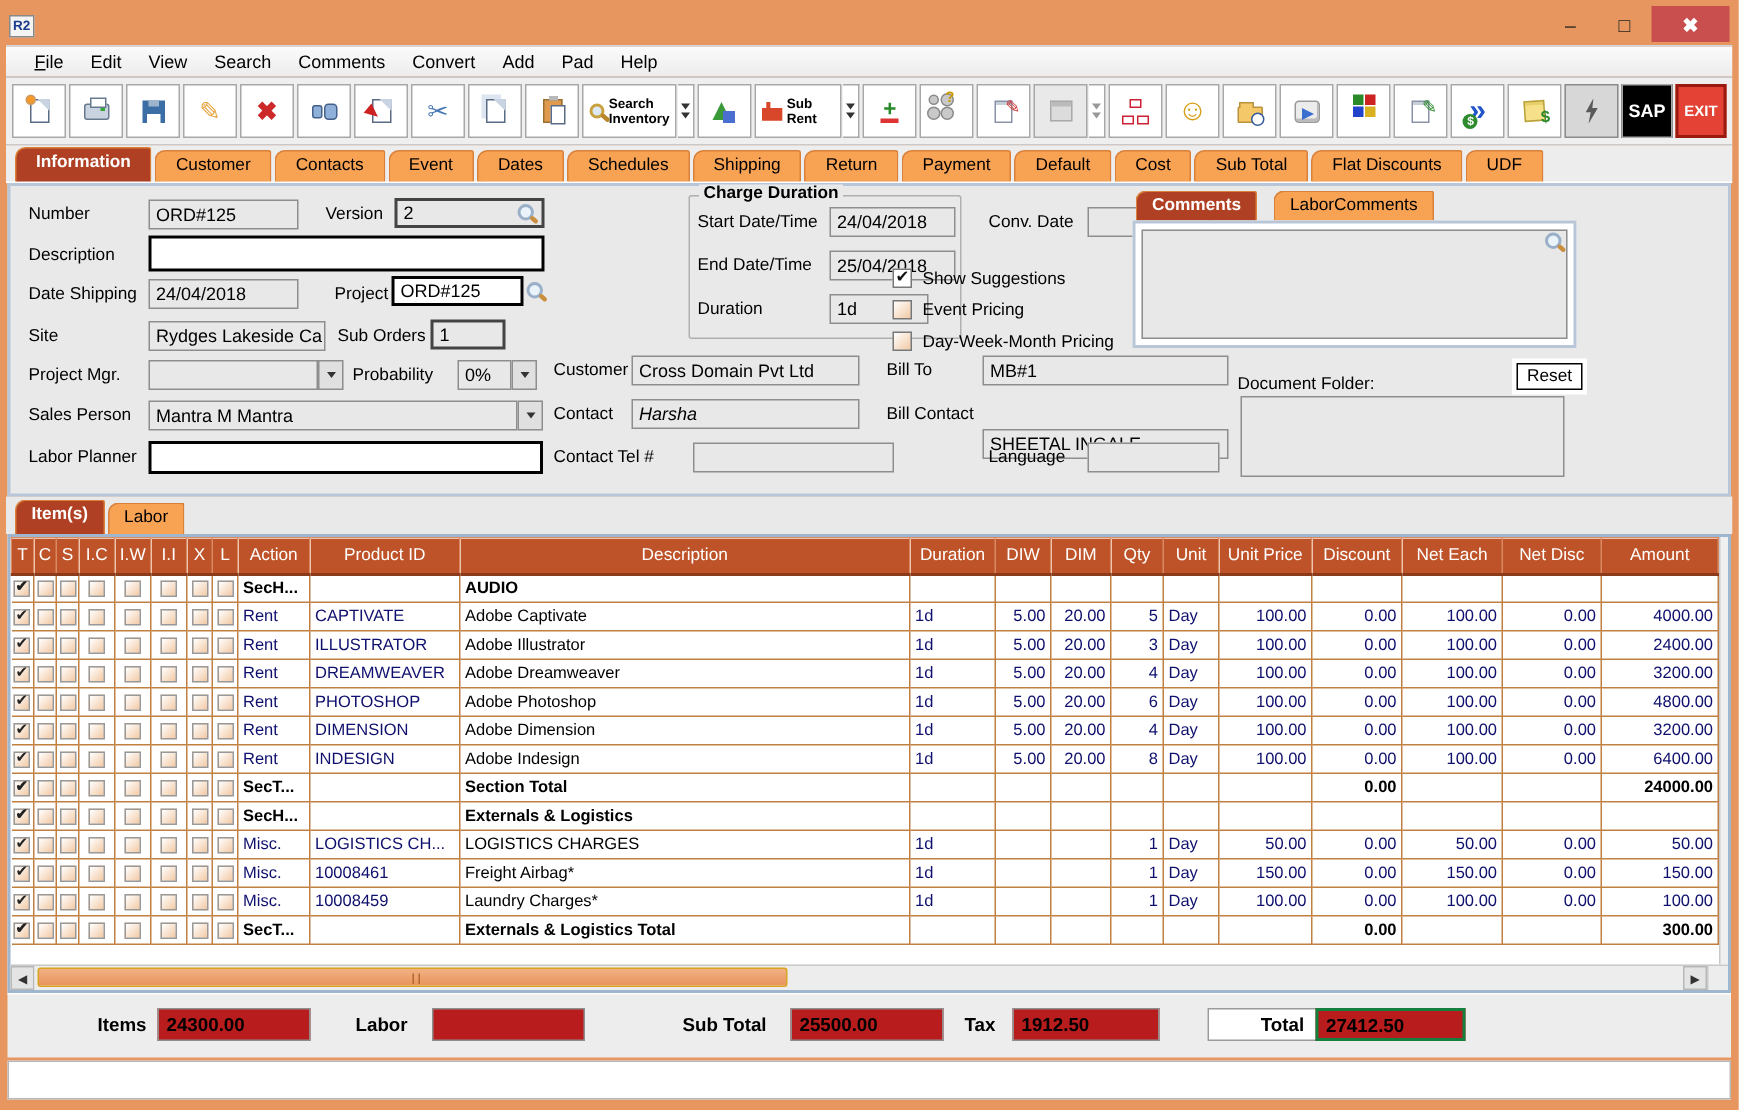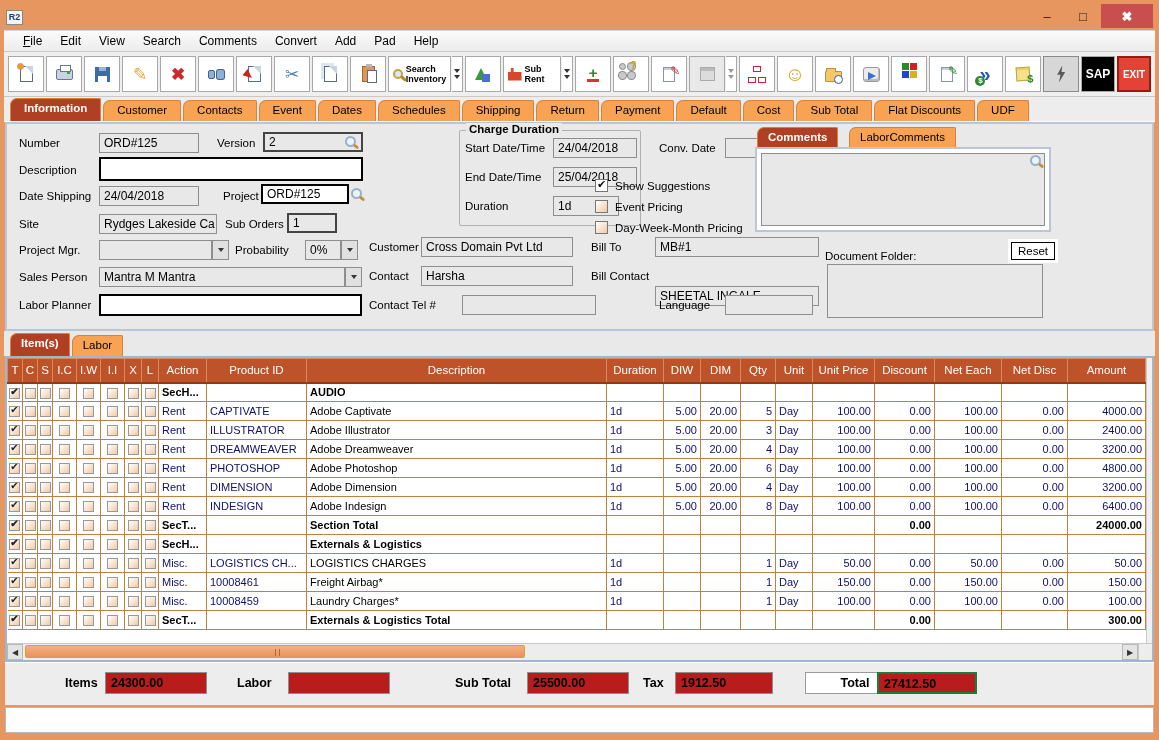--- a/index.html
+++ b/index.html
@@ -350,21 +350,21 @@
         <span class="cbx" style="left: 588px; top: 97px; position: absolute;"></span>
         <span class="lbl" style="left: 608px; top: 98px;">Day-Week-Month Pricing</span>
       </div>
 
     <span class="lbl" style="left:362px;top:117px;">Customer</span>
     <div class="fld" style="left:414px;top:113px;width:152px;">Cross Domain Pvt Ltd</div>
     <span class="lbl" style="left:584px;top:117px;">Bill To</span>
     <div class="fld" style="left:648px;top:113px;width:164px;">MB#1</div>
 
     <span class="lbl" style="left:362px;top:146px;">Contact</span>
-    <div class="fld" style="left:414px;top:142px;width:152px;">Harsha</div>
+    <div class="fld" style="left:414px;top:142px;width:152px;font-style:italic;">Harsha</div>
     <span class="lbl" style="left:584px;top:146px;">Bill Contact</span>
     <div class="fld" style="left:648px;top:142px;width:164px;margin-top:20px;">SHEETAL INGALE</div>
 
     <span class="lbl" style="left:362px;top:175px;">Contact Tel #</span>
     <div class="fld" style="left:455px;top:171px;width:134px;"></div>
     <span class="lbl" style="left:652px;top:175px;">Language</span>
     <div class="fld" style="left:718px;top:171px;width:88px;"></div>
 
     <div id="comments-tabs">
         <div class="ctab active" style="left: 750px; top: 3px;">Comments</div>

